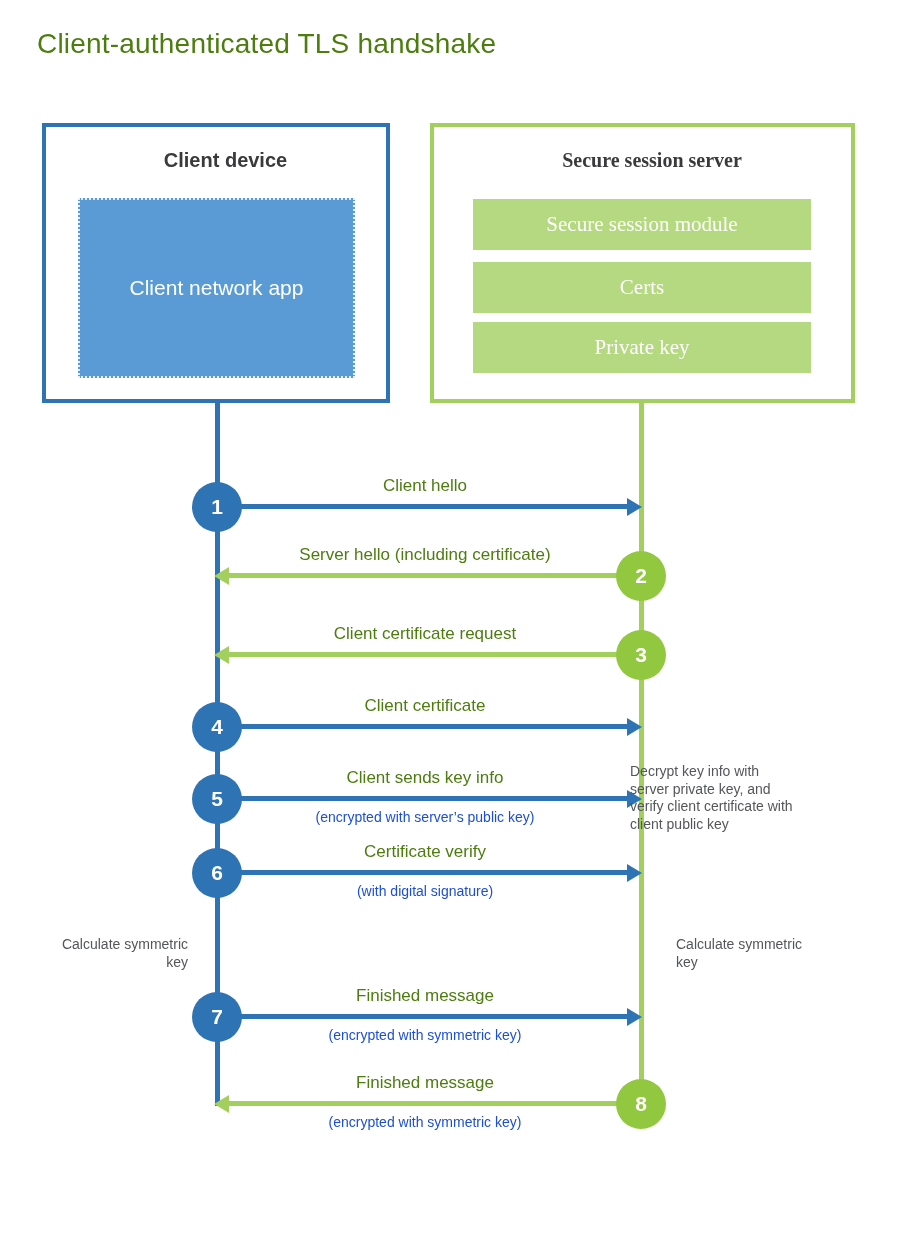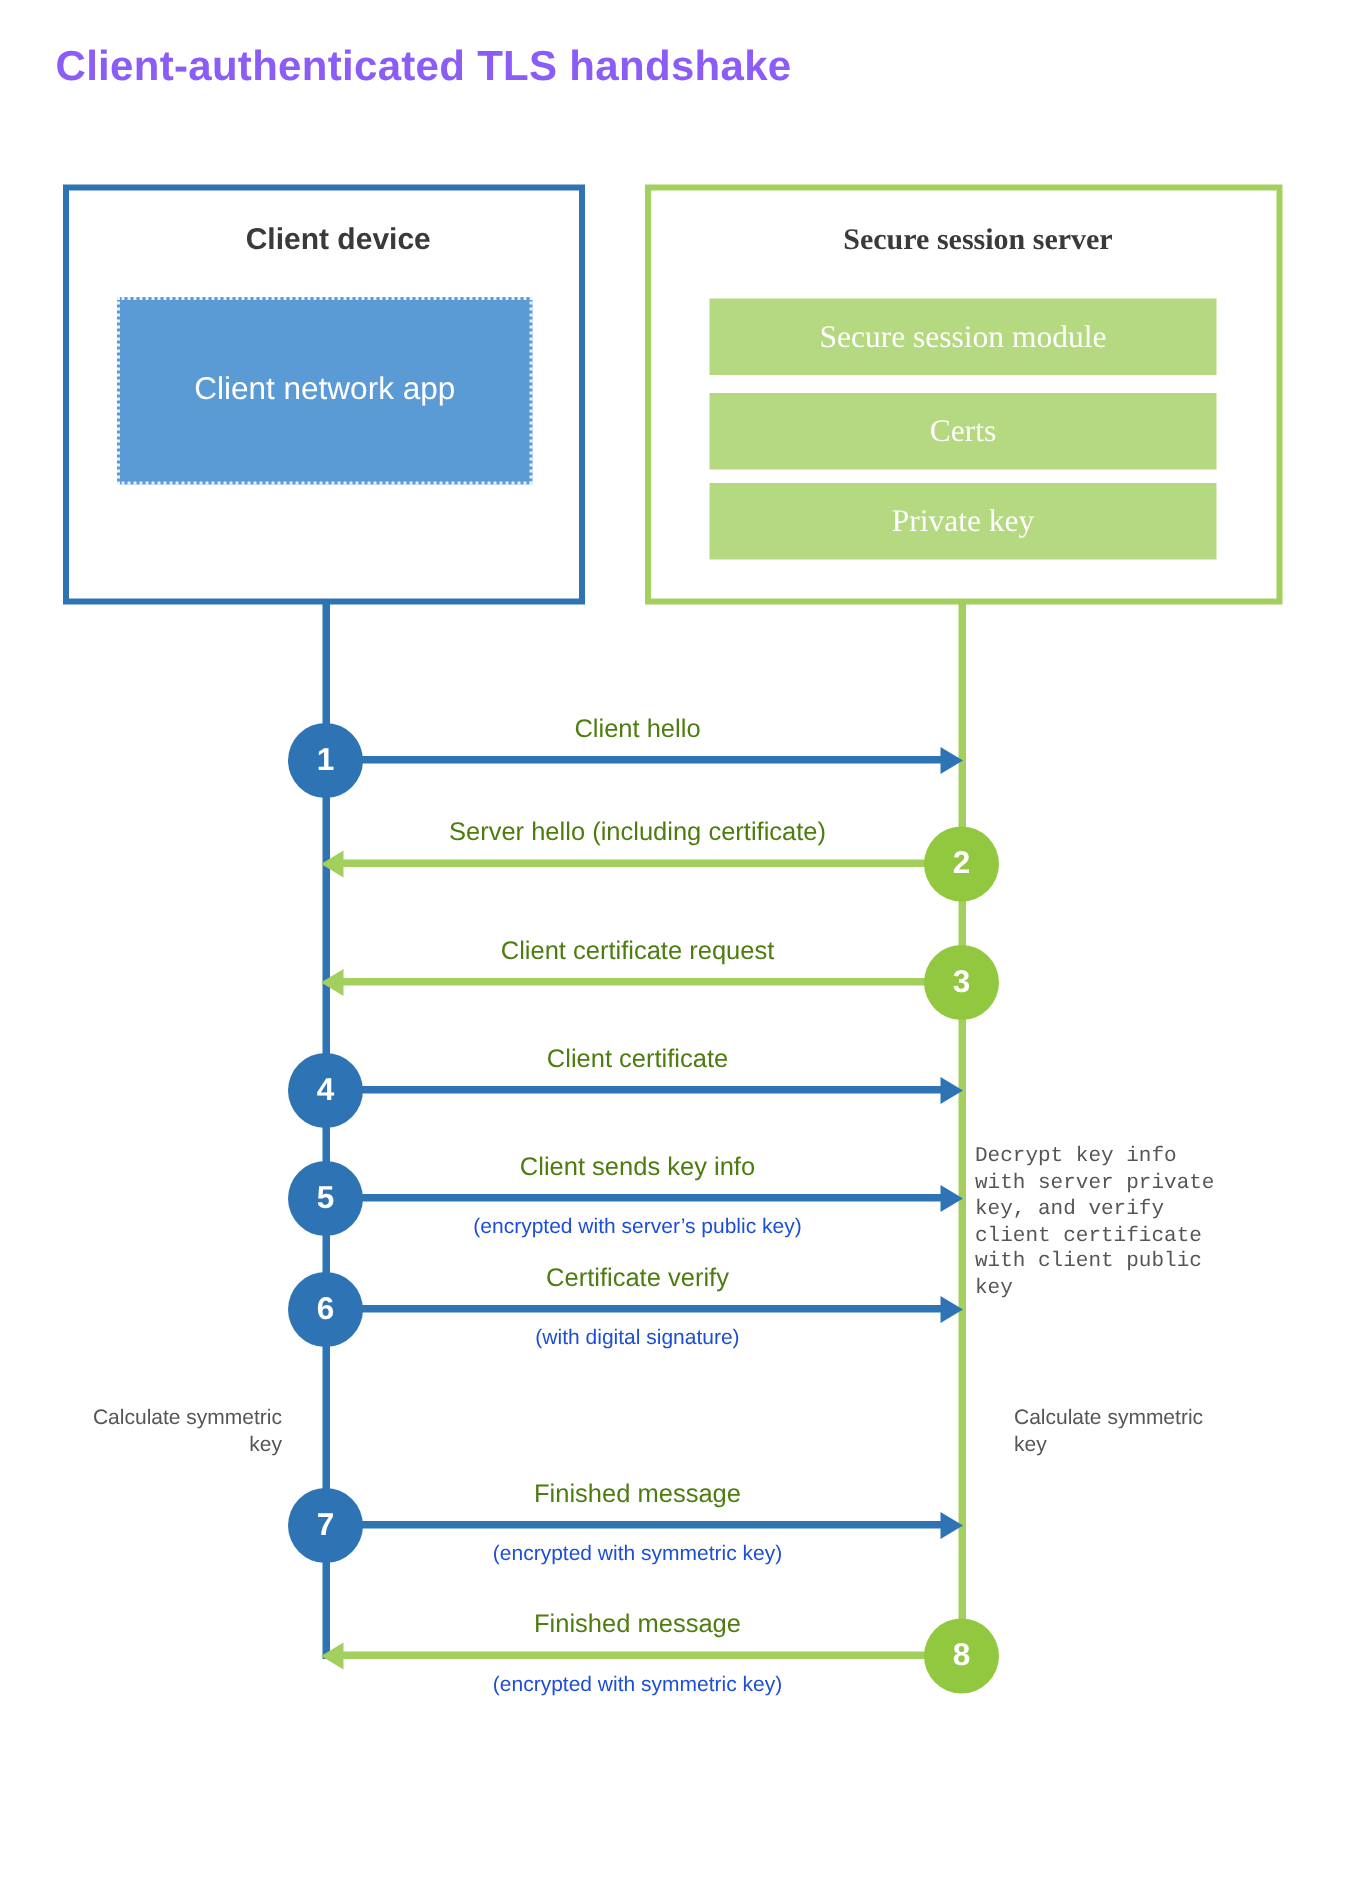--- a/index.html
+++ b/index.html
@@ -1,32 +1,32 @@
 <!DOCTYPE html>
 <html><head>
 <meta charset="utf-8">
 <style>
   html,body{margin:0;padding:0;background:#ffffff;}
   .canvas{
     position:relative;width:900px;height:1256px;background:#ffffff;overflow:hidden;
     font-family:"Liberation Sans","DejaVu Sans",sans-serif;
   }
   .diagram-title{
-    position:absolute;left:37px;top:28px;font-size:28px;font-weight:700;
-    color:#8b5cf6;letter-spacing:.2px;
+    position:absolute;left:37px;top:28px;font-size:28px;font-weight:400;
+    color:#4d7c0f;letter-spacing:.2px;
   }
   
   .actor-box{position:absolute;top:123px;height:280px;background:#fff;box-sizing:border-box;}
   .client-box{left:42px;width:348px;border:4px solid #2e74b5;}
   .server-box{left:430px;width:425px;border:4px solid #a3cf5f;font-family:Liberation Serif, serif;}
   .actor-title{
     margin-top:22px;text-align:center;font-size:20px;font-weight:bold;color:#3a3a3c;padding-left:19px;
   }
   .app-box{
-    position:absolute;left:32px;top:71px;width:277px;height:125px;
+    position:absolute;left:32px;top:71px;width:277px;height:180px;
     background:#5b9bd5;border:2px dotted rgba(255,255,255,.85);box-sizing:border-box;
     display:flex;align-items:center;justify-content:center;text-align:center;
   }
   .app-box span{color:#ffffff;font-size:21px;line-height:1.35;display:block;width:190px;}
   .module-bar{
     position:absolute;left:39px;width:338px;height:51px;background:#b5d980;
     color:#ffffff;font-size:21px;text-align:center;line-height:51px;
   }
   
   .lifeline{position:absolute;width:5px;}
@@ -56,21 +56,21 @@
   .msg-label{
     position:absolute;left:220px;width:410px;text-align:center;
     font-size:17px;color:#4d7c0f;
   }
   .msg-sub{
     position:absolute;left:220px;width:410px;text-align:center;
     font-size:14px;color:#1d4ed8;
   }
   
   .note{position:absolute;font-size:14px;color:#55565a;line-height:17.5px;}
-  .note-decrypt{left:650px;top:763px;width:168px;font-family:Liberation Mono, monospace;}
+  .note-decrypt{left:630px;top:763px;width:168px;}
   .note-calc-left{left:38px;top:936px;width:150px;text-align:right;}
   .note-calc-right{left:676px;top:936px;width:140px;text-align:left;}
 </style>
 </head>
 <body>
 
 <div class="canvas">
 
   <div class="diagram-title">Client-authenticated TLS handshake</div>
 

